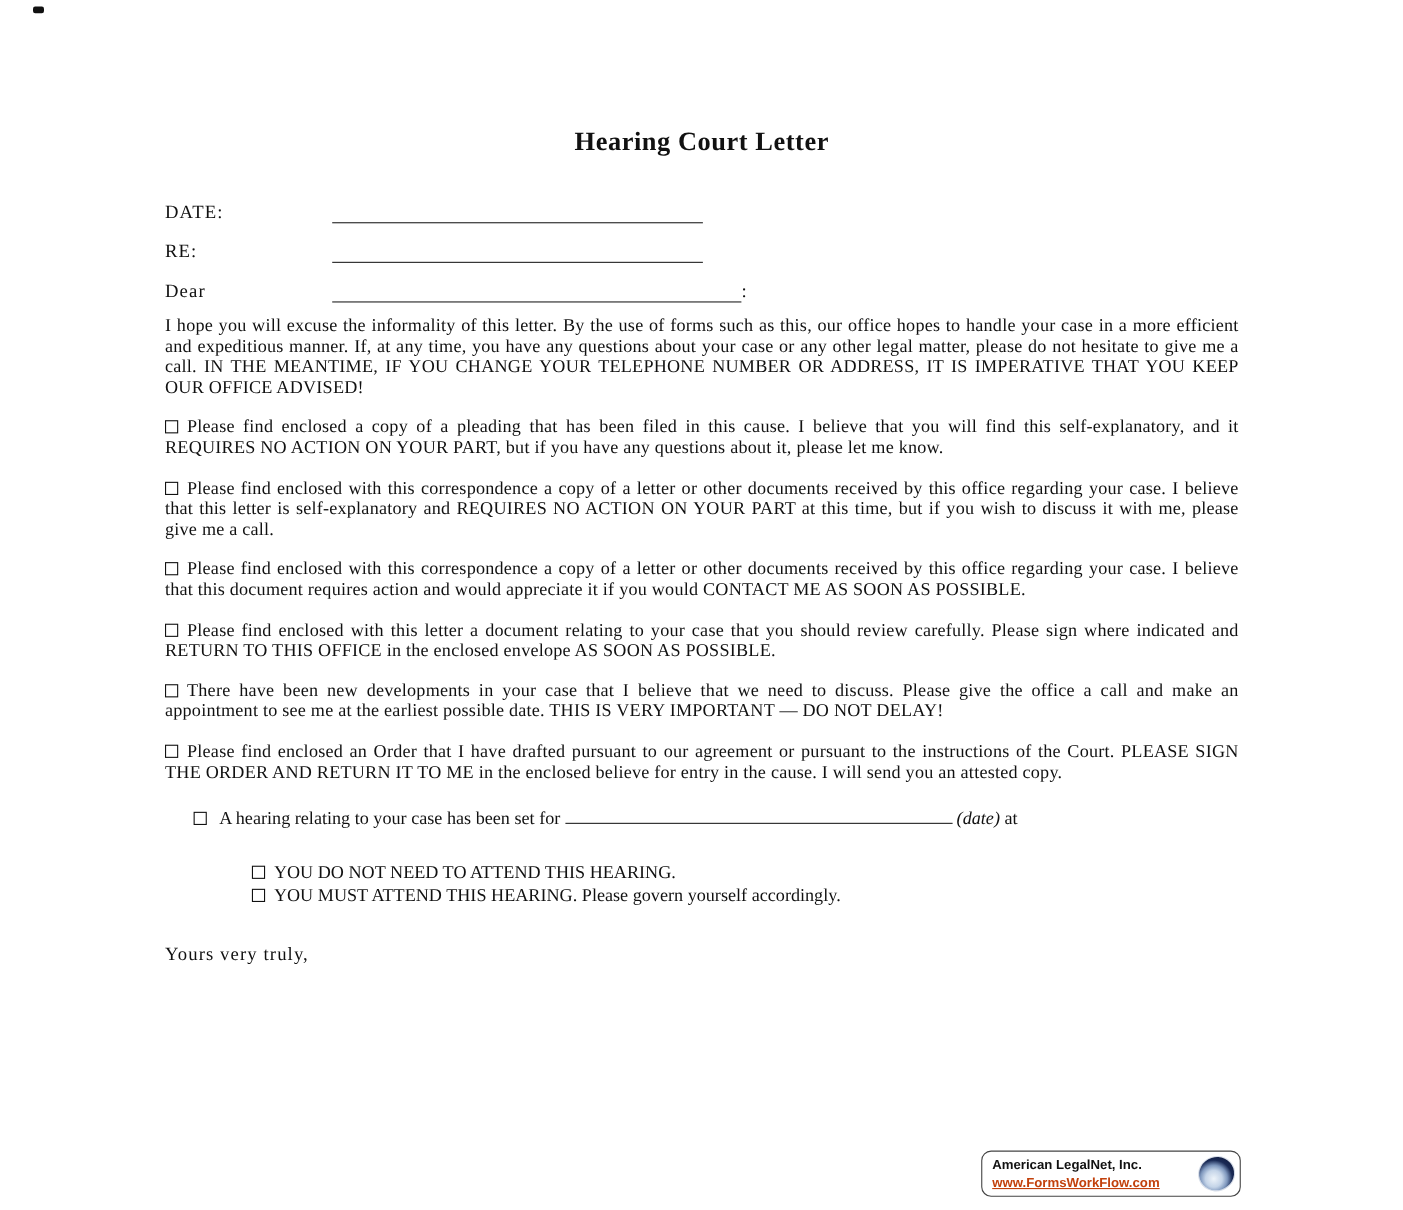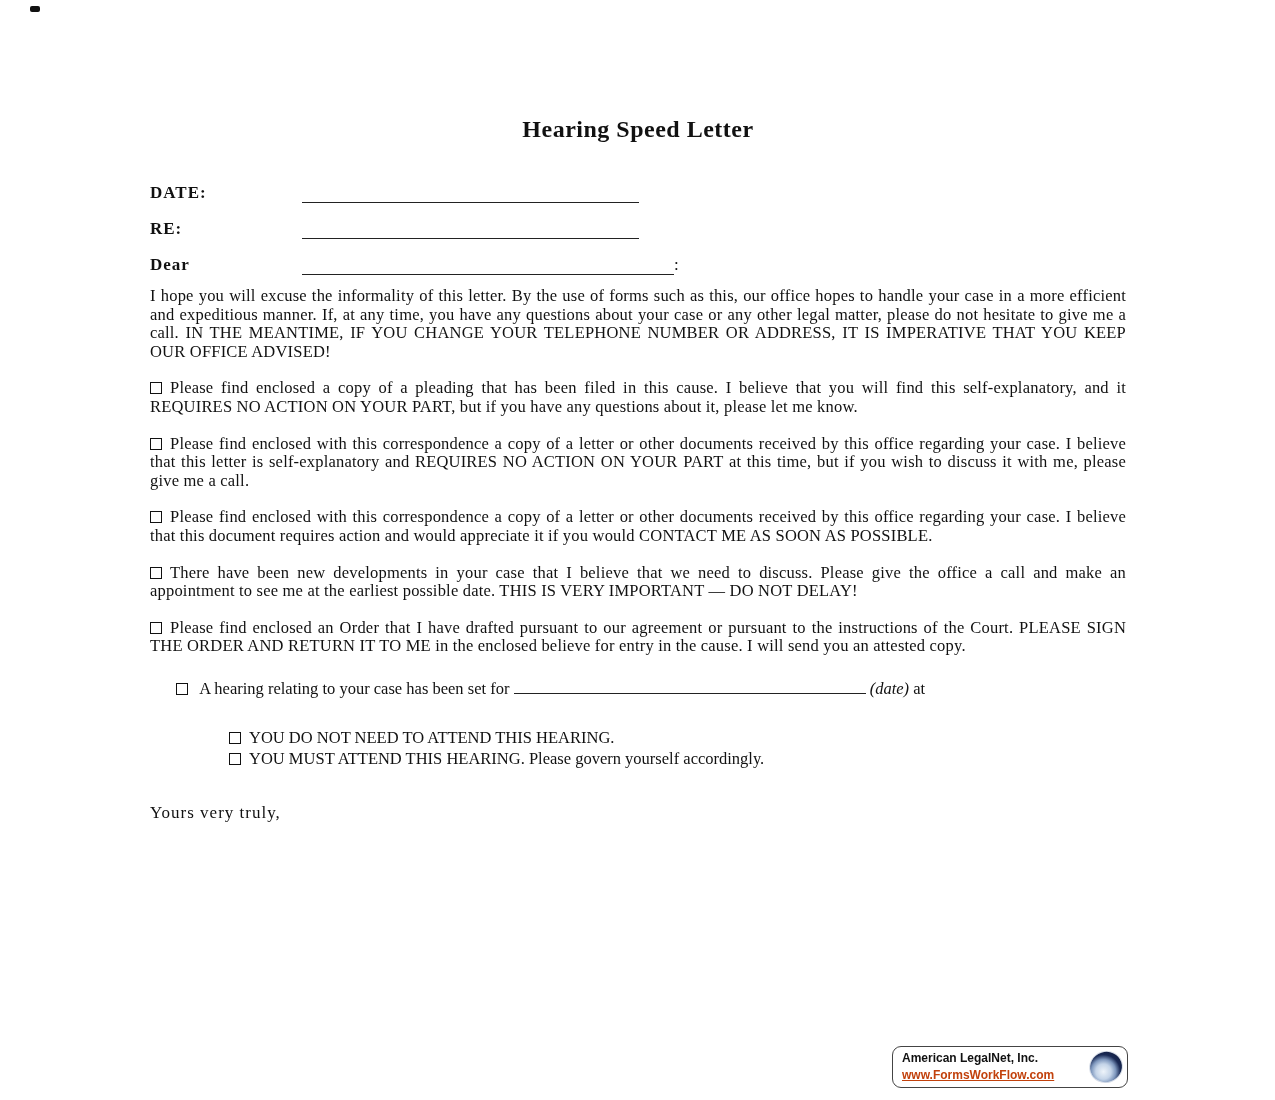--- a/index.html
+++ b/index.html
@@ -33,21 +33,20 @@
   .field-row {
     display: flex;
     align-items: flex-end;
     height: 24px;
     margin-bottom: 12px;
     font-size: 17px;
   }
   .field-label {
     width: 152px;
     letter-spacing: 1px;
-    font-weight: bold;
   }
   .blank {
     display: inline-block;
     border-bottom: 1.5px solid #222;
     height: 19px;
     vertical-align: baseline;
   }
   .w337 { width: 337px; }
   .w372 { width: 372px; }
   .w350 { width: 352px; }
@@ -140,21 +139,21 @@
     border-radius: 2px;
   }
 </style>
 </head>
 <body>
 
 <div class="page">
   <div class="scan-speck"></div>
 
   <div class="content">
-    <div class="doc-title">Hearing Speed Letter</div>
+    <div class="doc-title">Hearing Court Letter</div>
 
     <div class="field-row">
       <span class="field-label">DATE:</span>
       <span class="blank w337"></span>
     </div>
     <div class="field-row">
       <span class="field-label">RE:</span>
       <span class="blank w337"></span>
     </div>
     <div class="field-row">
@@ -164,20 +163,21 @@
     </div>
 
     <p class="para" style="margin-top:10px">I hope you will excuse the informality of this letter.  By the use of forms such as this, our office hopes to handle your case in a more efficient and expeditious manner.  If, at any time, you have any questions about your case or any other legal matter, please do not hesitate to give me a call.  IN THE MEANTIME, IF YOU CHANGE YOUR TELEPHONE NUMBER OR ADDRESS, IT IS IMPERATIVE THAT YOU KEEP OUR OFFICE ADVISED!</p>
 
     <p class="para"><span class="checkbox"></span><span>Please find enclosed a copy of a pleading that has been filed in this cause.  I believe that you will find this self-explanatory, and it REQUIRES NO ACTION ON YOUR PART, but if you have any questions about it, please let me know.</span></p>
 
     <p class="para"><span class="checkbox"></span><span>Please find enclosed with this correspondence a copy of a letter or other documents received by this office regarding your case.  I believe that this letter is self-explanatory and REQUIRES NO ACTION ON YOUR PART at this time, but if you wish to discuss it with me, please give me a call.</span></p>
 
     <p class="para"><span class="checkbox"></span><span>Please find enclosed with this correspondence a copy of a letter or other documents received by this office regarding your case.  I believe that this document requires action and would appreciate it if you would CONTACT ME AS SOON AS POSSIBLE.</span></p>
 
+    <p class="para"><span class="checkbox"></span><span>Please find enclosed with this letter a document relating to your case that you should review carefully.  Please sign where indicated and RETURN TO THIS OFFICE in the enclosed envelope AS SOON AS POSSIBLE.</span></p>
 
     <p class="para"><span class="checkbox"></span><span>There have been new developments in your case that I believe that we need to discuss. Please give the office a call and make an appointment to see me at the earliest possible date.  THIS IS VERY IMPORTANT — DO NOT DELAY!</span></p>
 
     <p class="para"><span class="checkbox"></span><span>Please find enclosed an Order that I have drafted pursuant to our agreement or pursuant to the instructions of the Court.  PLEASE SIGN THE ORDER AND RETURN IT TO ME in the enclosed believe for entry in the cause.  I will send you an attested copy.</span></p>
 
     <div class="hearing">
       <div class="hearing-line1">
         <span class="checkbox"></span>
         <span>A hearing relating to your case has been set for</span>
         <span class="blank w350"></span>

